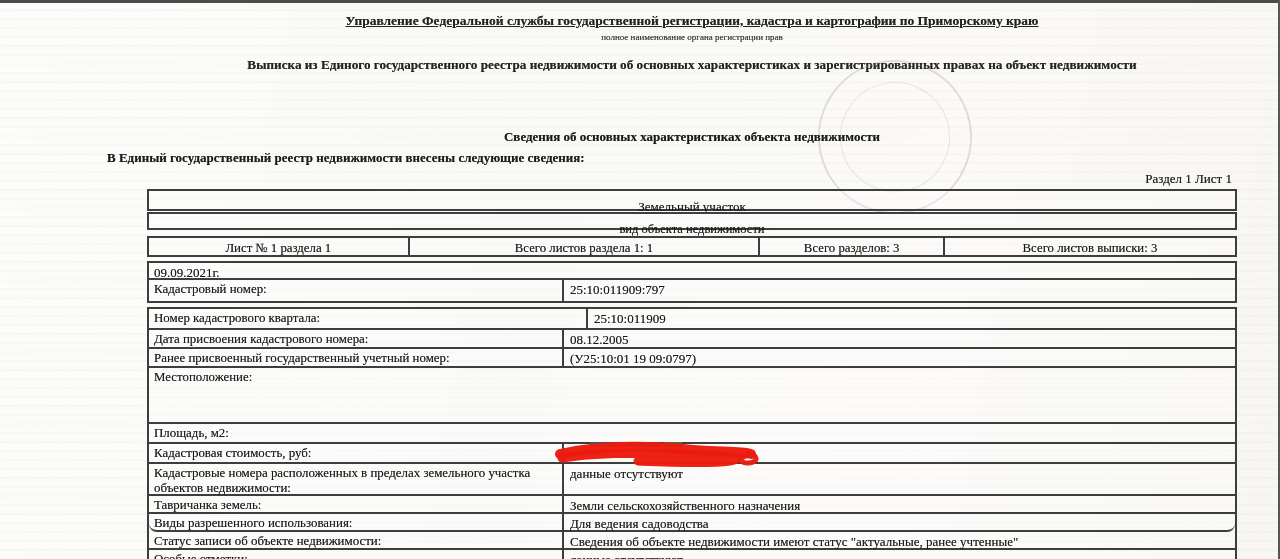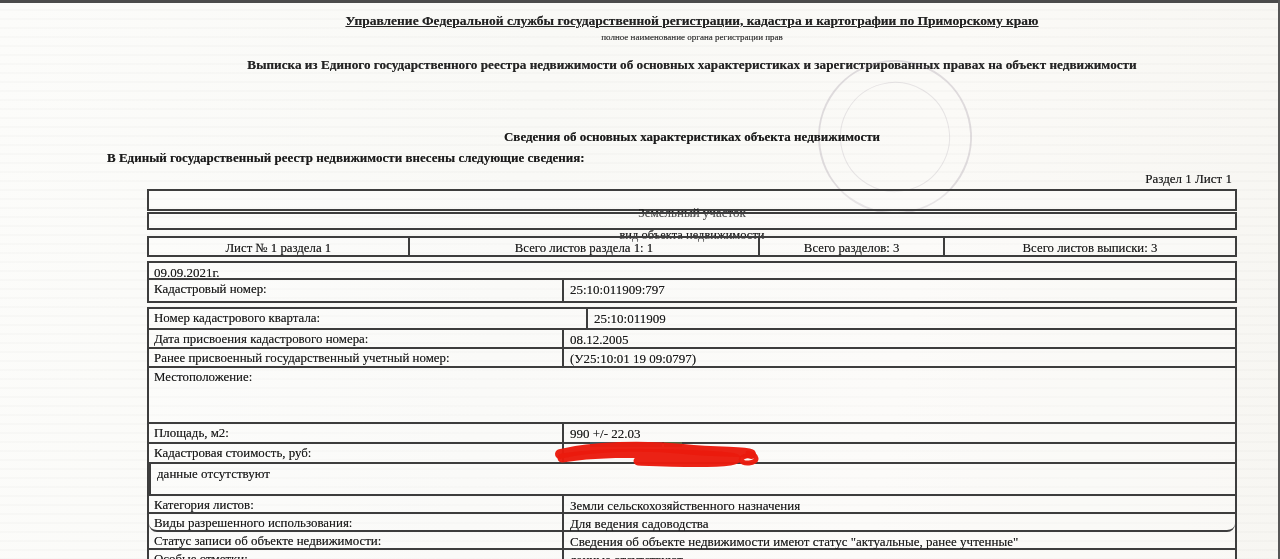--- a/index.html
+++ b/index.html
@@ -33,21 +33,21 @@
 
   
   .stamp{position:absolute;left:818px;top:60px;width:150px;height:150px;
     border:2px solid rgba(150,140,155,0.28);border-radius:50%;transform:rotate(-14deg);}
   .stamp-inner{position:absolute;left:20px;top:20px;right:20px;bottom:20px;
     border:1px solid rgba(150,140,155,0.20);border-radius:50%;}
 
   
   .tbl{position:absolute;left:147px;width:1090px;box-sizing:border-box;
     border:2px solid #3d3d3d;background:rgba(255,255,255,0.25);}
-  .crow{box-sizing:border-box;text-align:center;font-size:13px;padding-top:14px;}
+  .crow{box-sizing:border-box;text-align:center;font-size:13px;padding-top:8px;}
   .sheet{display:flex;}
   .sheet .scell{box-sizing:border-box;text-align:center;font-size:12.8px;padding-top:3px;
     border-right:2px solid #3d3d3d;}
   .sheet .scell:last-child{border-right:none;}
 
   .trow{display:flex;box-sizing:border-box;border-bottom:2px solid #3d3d3d;}
   .trow:last-child{border-bottom:none;}
   .tl{box-sizing:border-box;width:413px;padding:2px 6px 0 5px;font-size:12.9px;line-height:15px;}
   .tv{box-sizing:border-box;flex:1;border-left:2px solid #3d3d3d;padding:2px 8px 0 6px;
       font-size:13px;line-height:17px;position:relative;}
@@ -115,42 +115,42 @@
         <div class="tl">Ранее присвоенный государственный учетный номер:</div>
         <div class="tv single">(У25:10:01 19 09:0797)</div>
       </div>
 
       <div class="trow" style="height:56px;">
         <div class="tl">Местоположение:</div>
       </div>
 
       <div class="trow" style="height:20px;">
         <div class="tl">Площадь, м2:</div>
-        <div class="tv single">990 +/- 22.03</div>
       </div>
 
       <div class="trow" style="height:20px;">
         <div class="tl">Кадастровая стоимость, руб:</div>
         <div class="tv single">
           <svg class="redact-svg" width="225" height="28" viewBox="0 0 225 28">
             <rect x="42" y="2" width="72" height="5" fill="#3c5e66" opacity="0.85"></rect>
             <rect x="116" y="2" width="18" height="5" fill="#5a7242" opacity="0.8"></rect>
             <path d="M12 14 C 45 6, 95 5, 135 9 S 196 11, 203 14" fill="none" stroke-width="10" stroke-linecap="round" opacity="0.97" stroke="#ea1b0d"></path>
             <path d="M14 18 C 55 11, 115 13, 155 15 S 192 19, 182 21 C 160 24, 115 22, 90 21" fill="none" stroke-width="9" stroke-linecap="round" opacity="0.97" stroke="#ea1b0d"></path>
             <path d="M200 13 c 10 2, 11 9, 1 10 c -10 1, -12 -7, 3 -8" fill="none" stroke-width="5" stroke-linecap="round" opacity="0.97" stroke="#ea1b0d"></path>
           </svg>
         </div>
       </div>
 
       <div class="trow" style="height:32px;">
+        <div class="tl">Кадастровые номера расположенных в пределах земельного участка объектов недвижимости:</div>
         <div class="tv single">данные отсутствуют</div>
       </div>
 
       <div class="trow" style="height:18px;">
-        <div class="tl">Категория листов:</div>
+        <div class="tl">Тавричанка земель:</div>
         <div class="tv single">Земли сельскохозяйственного назначения</div>
       </div>
 
       <div class="trow" style="height:18px;border-radius:8px;">
         <div class="tl">Виды разрешенного использования:</div>
         <div class="tv single">Для ведения садоводства</div>
       </div>
 
       <div class="trow" style="height:18px;">
         <div class="tl">Статус записи об объекте недвижимости:</div>

